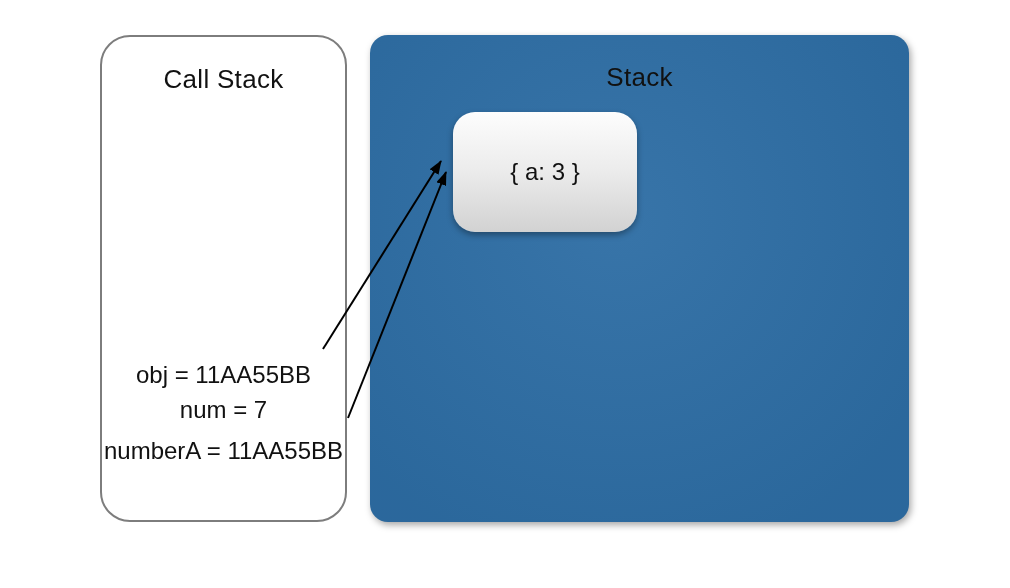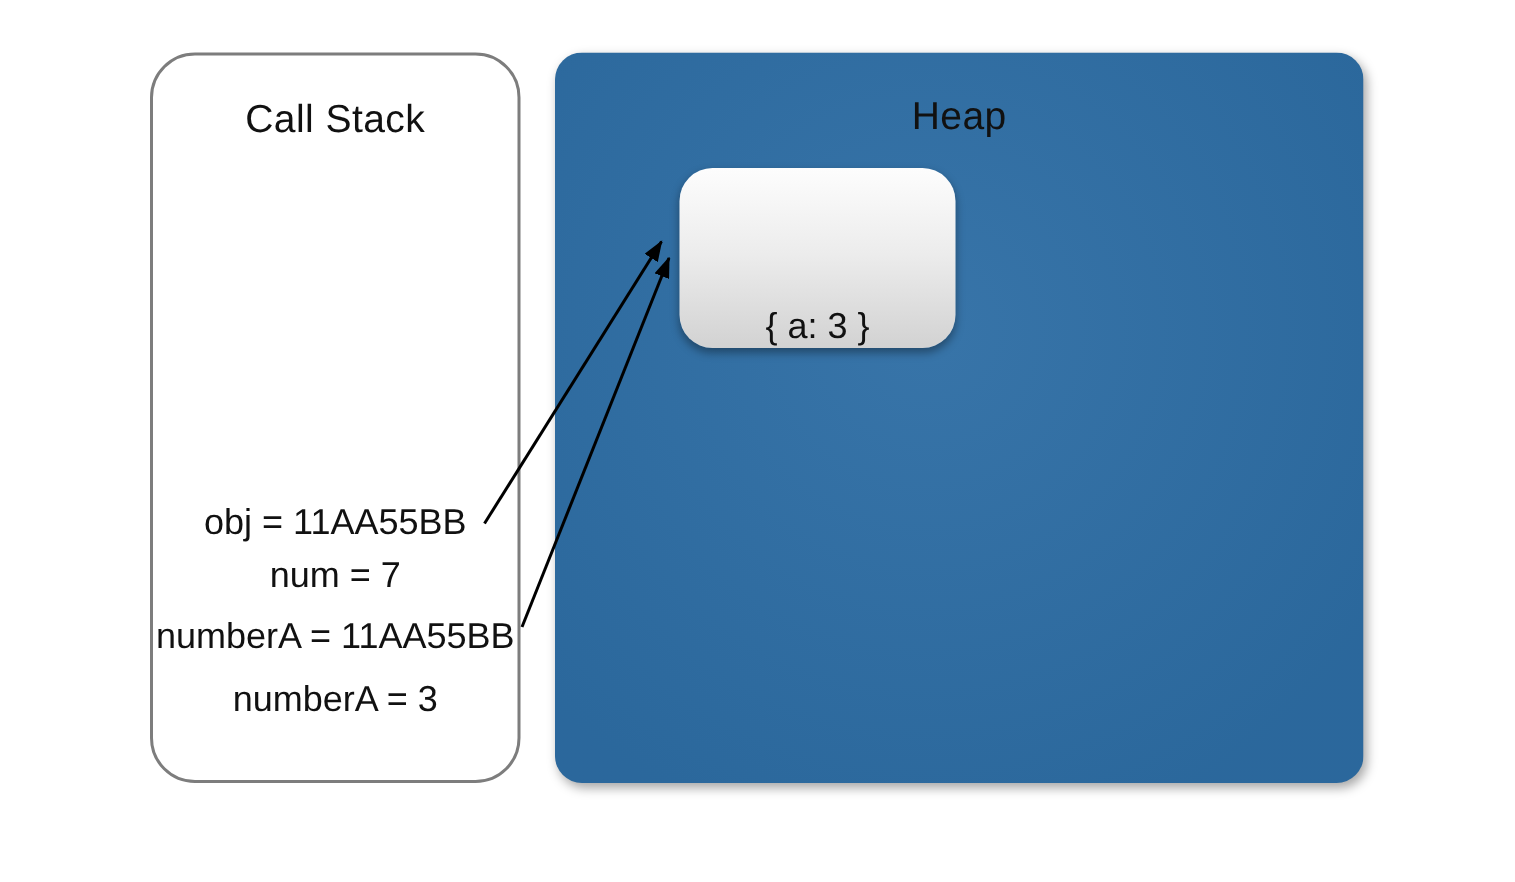--- a/index.html
+++ b/index.html
@@ -40,20 +40,21 @@
     border-radius: 30px;
   }
   .stack-var {
     position: absolute;
     left: 0;
     right: 0;
     text-align: center;
     font-size: 24px;
     line-height: 30px;
     white-space: nowrap;
+    margin-top: 26px;
   }
   .heap-panel {
     position: absolute;
     left: 370px;
     top: 35px;
     width: 539px;
     height: 487px;
     border-radius: 18px;
     
     background:
@@ -64,21 +65,21 @@
   .heap-object {
     position: absolute;
     left: 83px;
     top: 77px;
     width: 184px;
     height: 120px;
     border-radius: 22px;
     background: linear-gradient(180deg, #fdfdfd 0%, #ececec 48%, #d2d2d2 100%);
     box-shadow: 0 3px 6px rgba(0,0,0,0.35);
     display: flex;
-    align-items: flex-end;
+    align-items: center;
     justify-content: center;
     font-size: 24px;
   }
   .arrows-layer {
     position: absolute;
     left: 0;
     top: 0;
     width: 1010px;
     height: 588px;
     pointer-events: none;
@@ -87,25 +88,24 @@
 </head>
 <body>
 
 <div class="stage">
 
   <div class="callstack-panel">
     <div class="panel-title">Call Stack</div>
     <div class="stack-var" style="top:297px">obj = 11AA55BB</div>
     <div class="stack-var" style="top:332px">num = 7</div>
     <div class="stack-var" style="top:373px">numberA = 11AA55BB</div>
-    <div class="stack-var" style="top:415px">numberA = 3</div>
   </div>
 
   <div class="heap-panel">
-    <div class="panel-title">Heap</div>
+    <div class="panel-title">Stack</div>
     <div class="heap-object">
       <span>{ a: 3 }</span>
     </div>
   </div>
 
   <svg class="arrows-layer" viewBox="0 0 1010 588" xmlns="http://www.w3.org/2000/svg">
     <defs>
       <marker id="arrowhead" markerUnits="strokeWidth" markerWidth="7" markerHeight="5.2" refX="6.5" refY="2.6" orient="auto">
         <path d="M0,0 L7,2.6 L0,5.2 Z" fill="#000000"></path>
       </marker>

